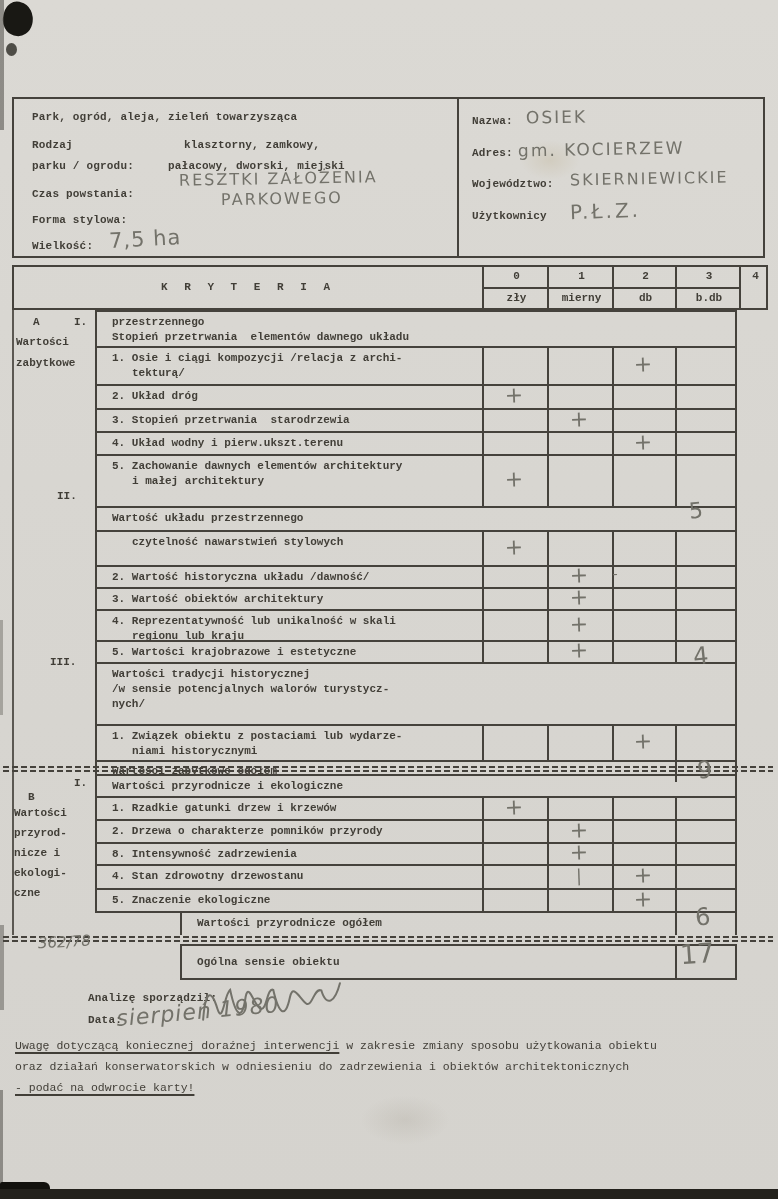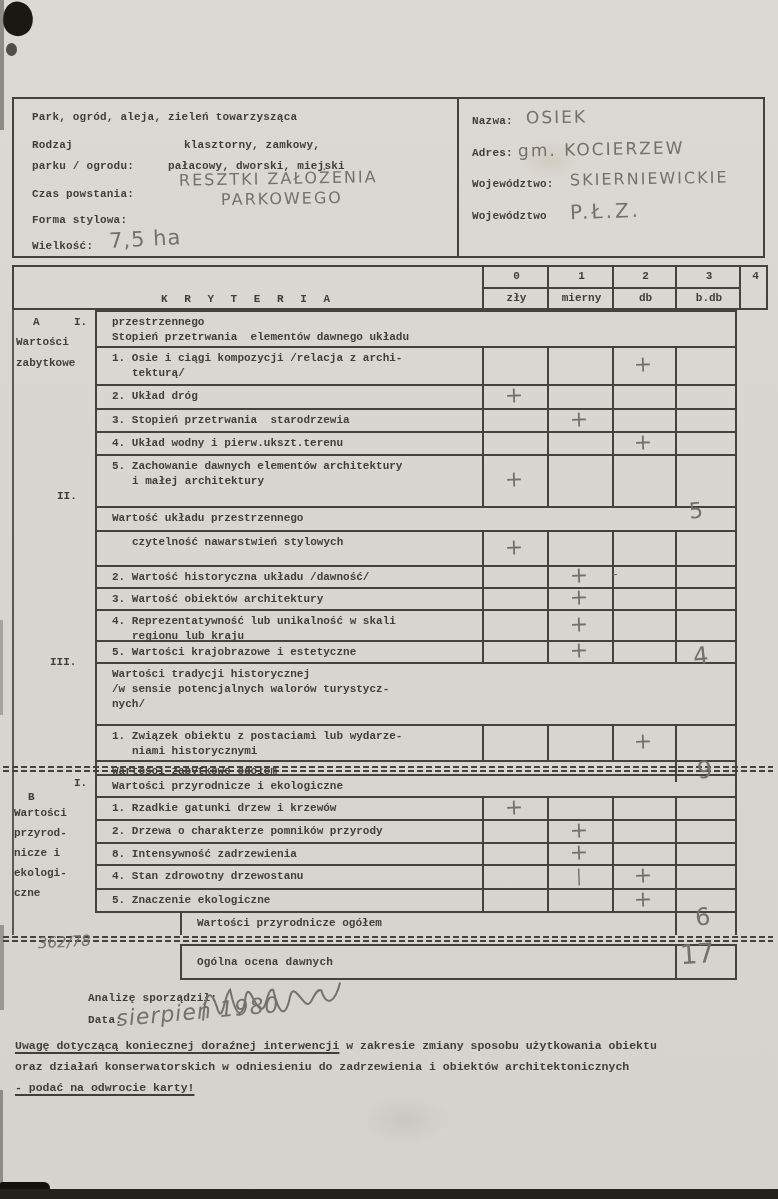--- a/index.html
+++ b/index.html
@@ -22,21 +22,21 @@
   .hw-caps{font-size:17px;letter-spacing:2px;transform:rotate(-1deg);}
   .hw-num{font-size:22px;transform:rotate(-6deg);z-index:5;}
   
   #title-box{left:193px;top:55px;width:427px;height:33px;display:flex;align-items:center;justify-content:center;border-width:3px;}
   #title-box .t{font-size:12px;letter-spacing:.6px;}
   
   #info-box{left:12px;top:97px;width:753px;height:161px;}
   #info-div{position:absolute;left:443px;top:0;bottom:0;width:2px;background:var(--line);}
   
   #ghead{left:12px;top:265px;width:756px;height:45px;}
-  #kryteria{position:absolute;left:0;top:14px;width:468px;text-align:center;letter-spacing:5px;margin-top:12px;}
+  #kryteria{position:absolute;left:0;top:14px;width:468px;text-align:center;letter-spacing:5px;}
   .gc{position:absolute;top:0;bottom:0;border-left:2px solid var(--line);}
   .gc b{position:absolute;left:0;right:0;top:3px;text-align:center;font-size:11px;color:var(--ink);}
   .gc i{position:absolute;left:0;right:0;top:20px;bottom:0;border-top:2px solid var(--line);font-style:normal;text-align:center;padding-top:3px;font-size:11px;font-weight:700;color:var(--ink);}
   .gc.nolab i{border-top:none;}
   
   .tbl{position:absolute;left:12px;width:725px;}
   .row{position:relative;margin-left:83px;width:642px;box-sizing:border-box;border:2px solid var(--line);border-top:none;}
   .row.first{border-top:2px solid var(--line);}
   .row.nobot{border-bottom:none;}
   .crit{background:
@@ -60,21 +60,21 @@
   
   .side{position:absolute;font-weight:700;font-size:11px;color:var(--ink);white-space:pre;}
   
   #left-border{position:absolute;left:12px;top:265px;width:2px;height:670px;background:var(--line);opacity:.85;}
   
   #overall-box{left:180px;top:944px;width:557px;height:36px;
     background:linear-gradient(var(--line),var(--line)) 493px 0/2px 100% no-repeat;}
   #overall-box .t{position:absolute;left:15px;top:10px;}
   
   #note{position:absolute;left:15px;top:1035px;width:756px;}
-  #note div{font-weight:700;font-size:11.5px;line-height:21px;color:var(--ink);white-space:pre;}
+  #note div{font-weight:400;font-size:11.5px;line-height:21px;color:var(--ink);white-space:pre;}
   #note .ul, .ul{text-decoration:underline;text-underline-offset:3px;text-decoration-thickness:1.5px;}
   
   .art{position:absolute;pointer-events:none;}
   #blob1{left:3px;top:2px;width:30px;height:34px;background:#191814;border-radius:45% 60% 50% 55%;transform:rotate(14deg);}
   #blob2{left:6px;top:43px;width:11px;height:13px;background:#2b2923;border-radius:50%;opacity:.8;}
   #edge1{left:0;top:0;width:4px;height:130px;background:#4e4c47;opacity:.55;}
   #edge2{left:0;top:620px;width:3px;height:95px;background:#5a5751;opacity:.4;}
   #edge3{left:0;top:925px;width:4px;height:85px;background:#504d47;opacity:.45;}
   #edge4{left:0;top:1090px;width:3px;height:109px;background:#45433d;opacity:.5;}
   #bottom-strip{left:0;top:1189px;width:778px;height:10px;background:#23211c;}
@@ -110,21 +110,21 @@
     <span class="abs t" style="left:18px;top:89px">Czas powstania:</span>
     <span class="abs t" style="left:18px;top:115px">Forma stylowa:</span>
     <span class="abs t" style="left:18px;top:141px">Wielkość:</span>
     <span class="hw" style="left:95px;top:128px;font-size:21px;letter-spacing:1px;transform:rotate(-3deg)">7,5 ha</span>
     <span class="abs t" style="left:458px;top:16px">Nazwa:</span>
     <span class="hw hw-caps" style="left:512px;top:8px">OSIEK</span>
     <span class="abs t" style="left:458px;top:48px">Adres:</span>
     <span class="hw hw-caps" style="left:504px;top:40px">gm. KOCIERZEW</span>
     <span class="abs t" style="left:458px;top:79px">Województwo:</span>
     <span class="hw hw-caps" style="left:556px;top:70px;font-size:16px">SKIERNIEWICKIE</span>
-    <span class="abs t" style="left:458px;top:111px">Województwo</span>
+    <span class="abs t" style="left:458px;top:111px">Użytkownicy</span>
     <span class="hw" style="left:556px;top:100px;font-size:20px;letter-spacing:3px;transform:rotate(-2deg)">P.Ł.Z.</span>
   </div>
 
   <div class="box" id="ghead">
     <span class="t" id="kryteria">K R Y T E R I A</span>
     <div class="gc" style="left:468px;width:65px">
       <b>0</b>
       <i>zły</i>
     </div>
     <div class="gc" style="left:533px;width:65px">
@@ -307,21 +307,21 @@
         </div>
       <span class="hw hw-num" style="left:513px;top:-10px;font-size:24px">6</span>
     </div>
   </div>
 
   <div class="sep" style="top:936px"></div>
 
   <span class="hw" style="left:38px;top:933px;font-size:15px;font-style:italic;transform:rotate(-3deg)">362/78</span>
 
   <div class="box" id="overall-box">
-    <span class="t">Ogólna ocena dawnych</span>
+    <span class="t">Ogólna sensie obiektu</span>
     <span class="hw" style="left:498px;top:-8px;font-size:27px;transform:rotate(-4deg);z-index:5">17</span>
   </div>
 
   <span class="abs t" style="left:88px;top:992px">Analizę sporządził:</span>
   <svg class="sig" width="150" height="52" viewBox="0 0 150 52">
     <path d="M6,40 C10,12 16,8 21,30 C25,47 29,16 35,12 C39,40 45,44 50,20 C54,5 58,30 64,33 C70,36 72,12 78,15 C82,40 88,45 94,24 C98,9 104,26 110,31 C116,35 119,15 126,19 C130,37 139,31 145,13" fill="none" stroke="#73726a" stroke-width="2" stroke-linecap="round"></path>
   </svg>
   <span class="abs t" style="left:88px;top:1014px">Data:</span>
   <span class="hw" style="left:116px;top:999px;font-size:22px;font-style:italic;letter-spacing:1px;transform:rotate(-5deg)">sierpień 1980</span>
 

